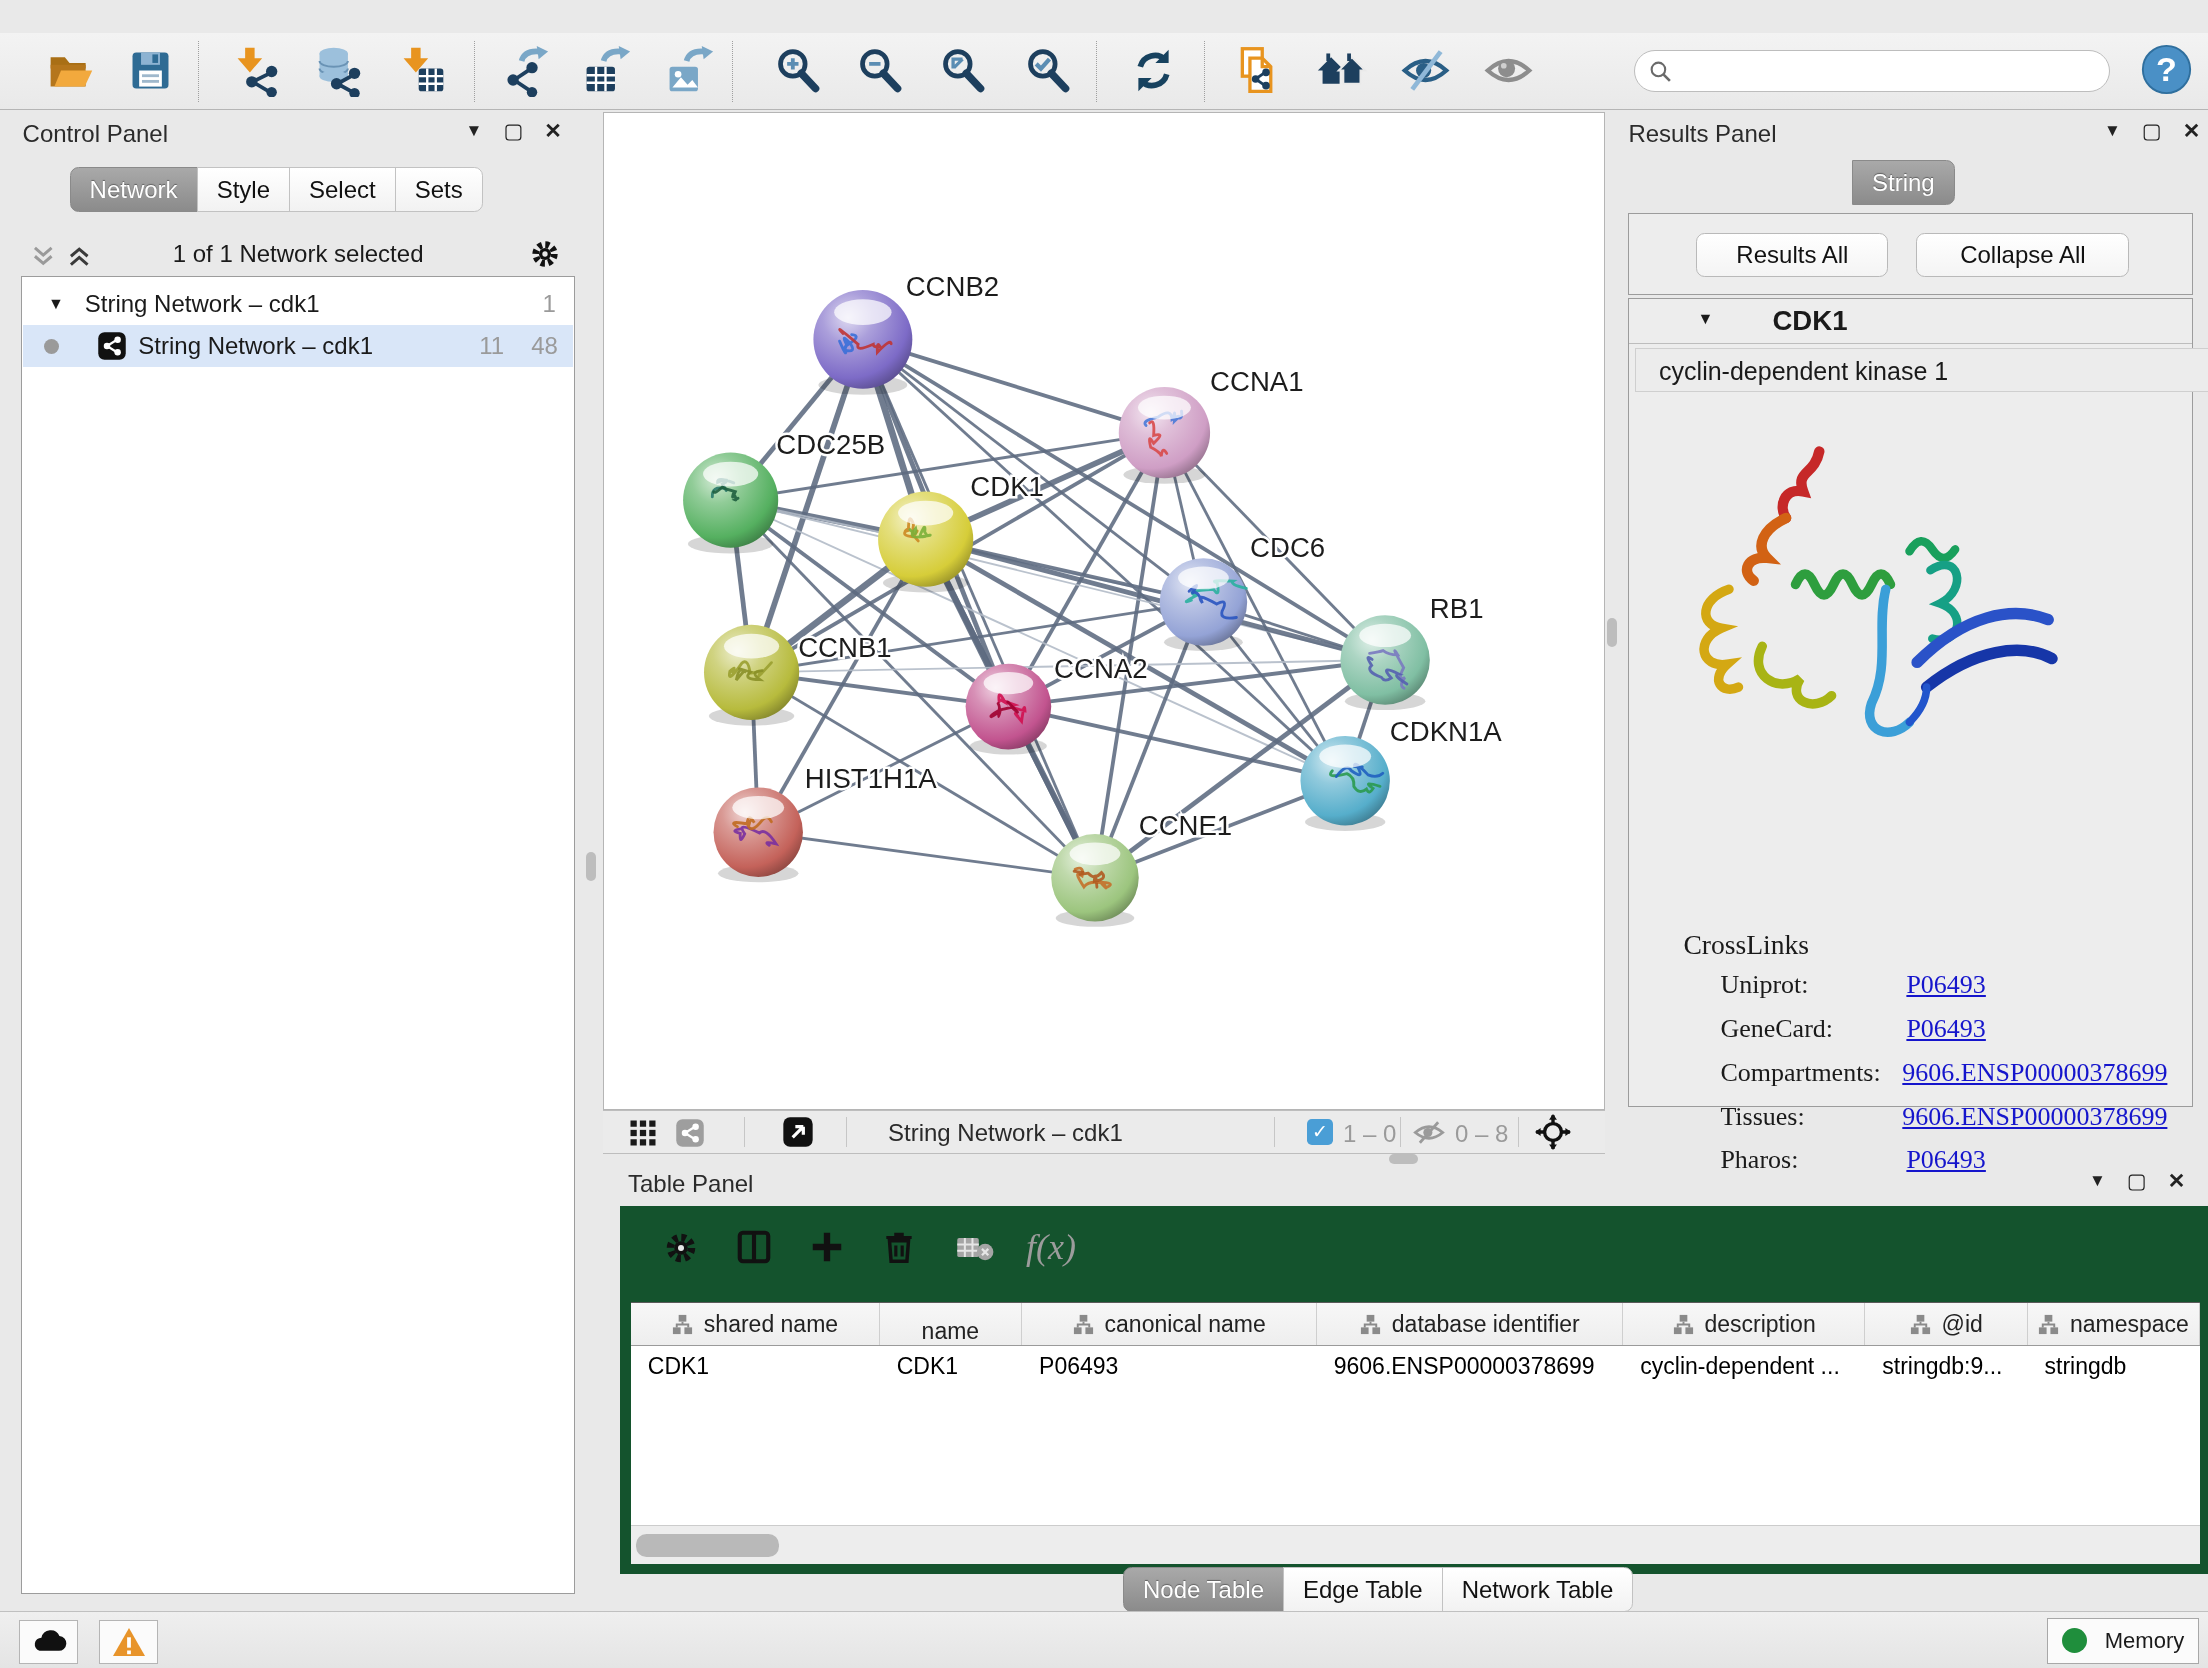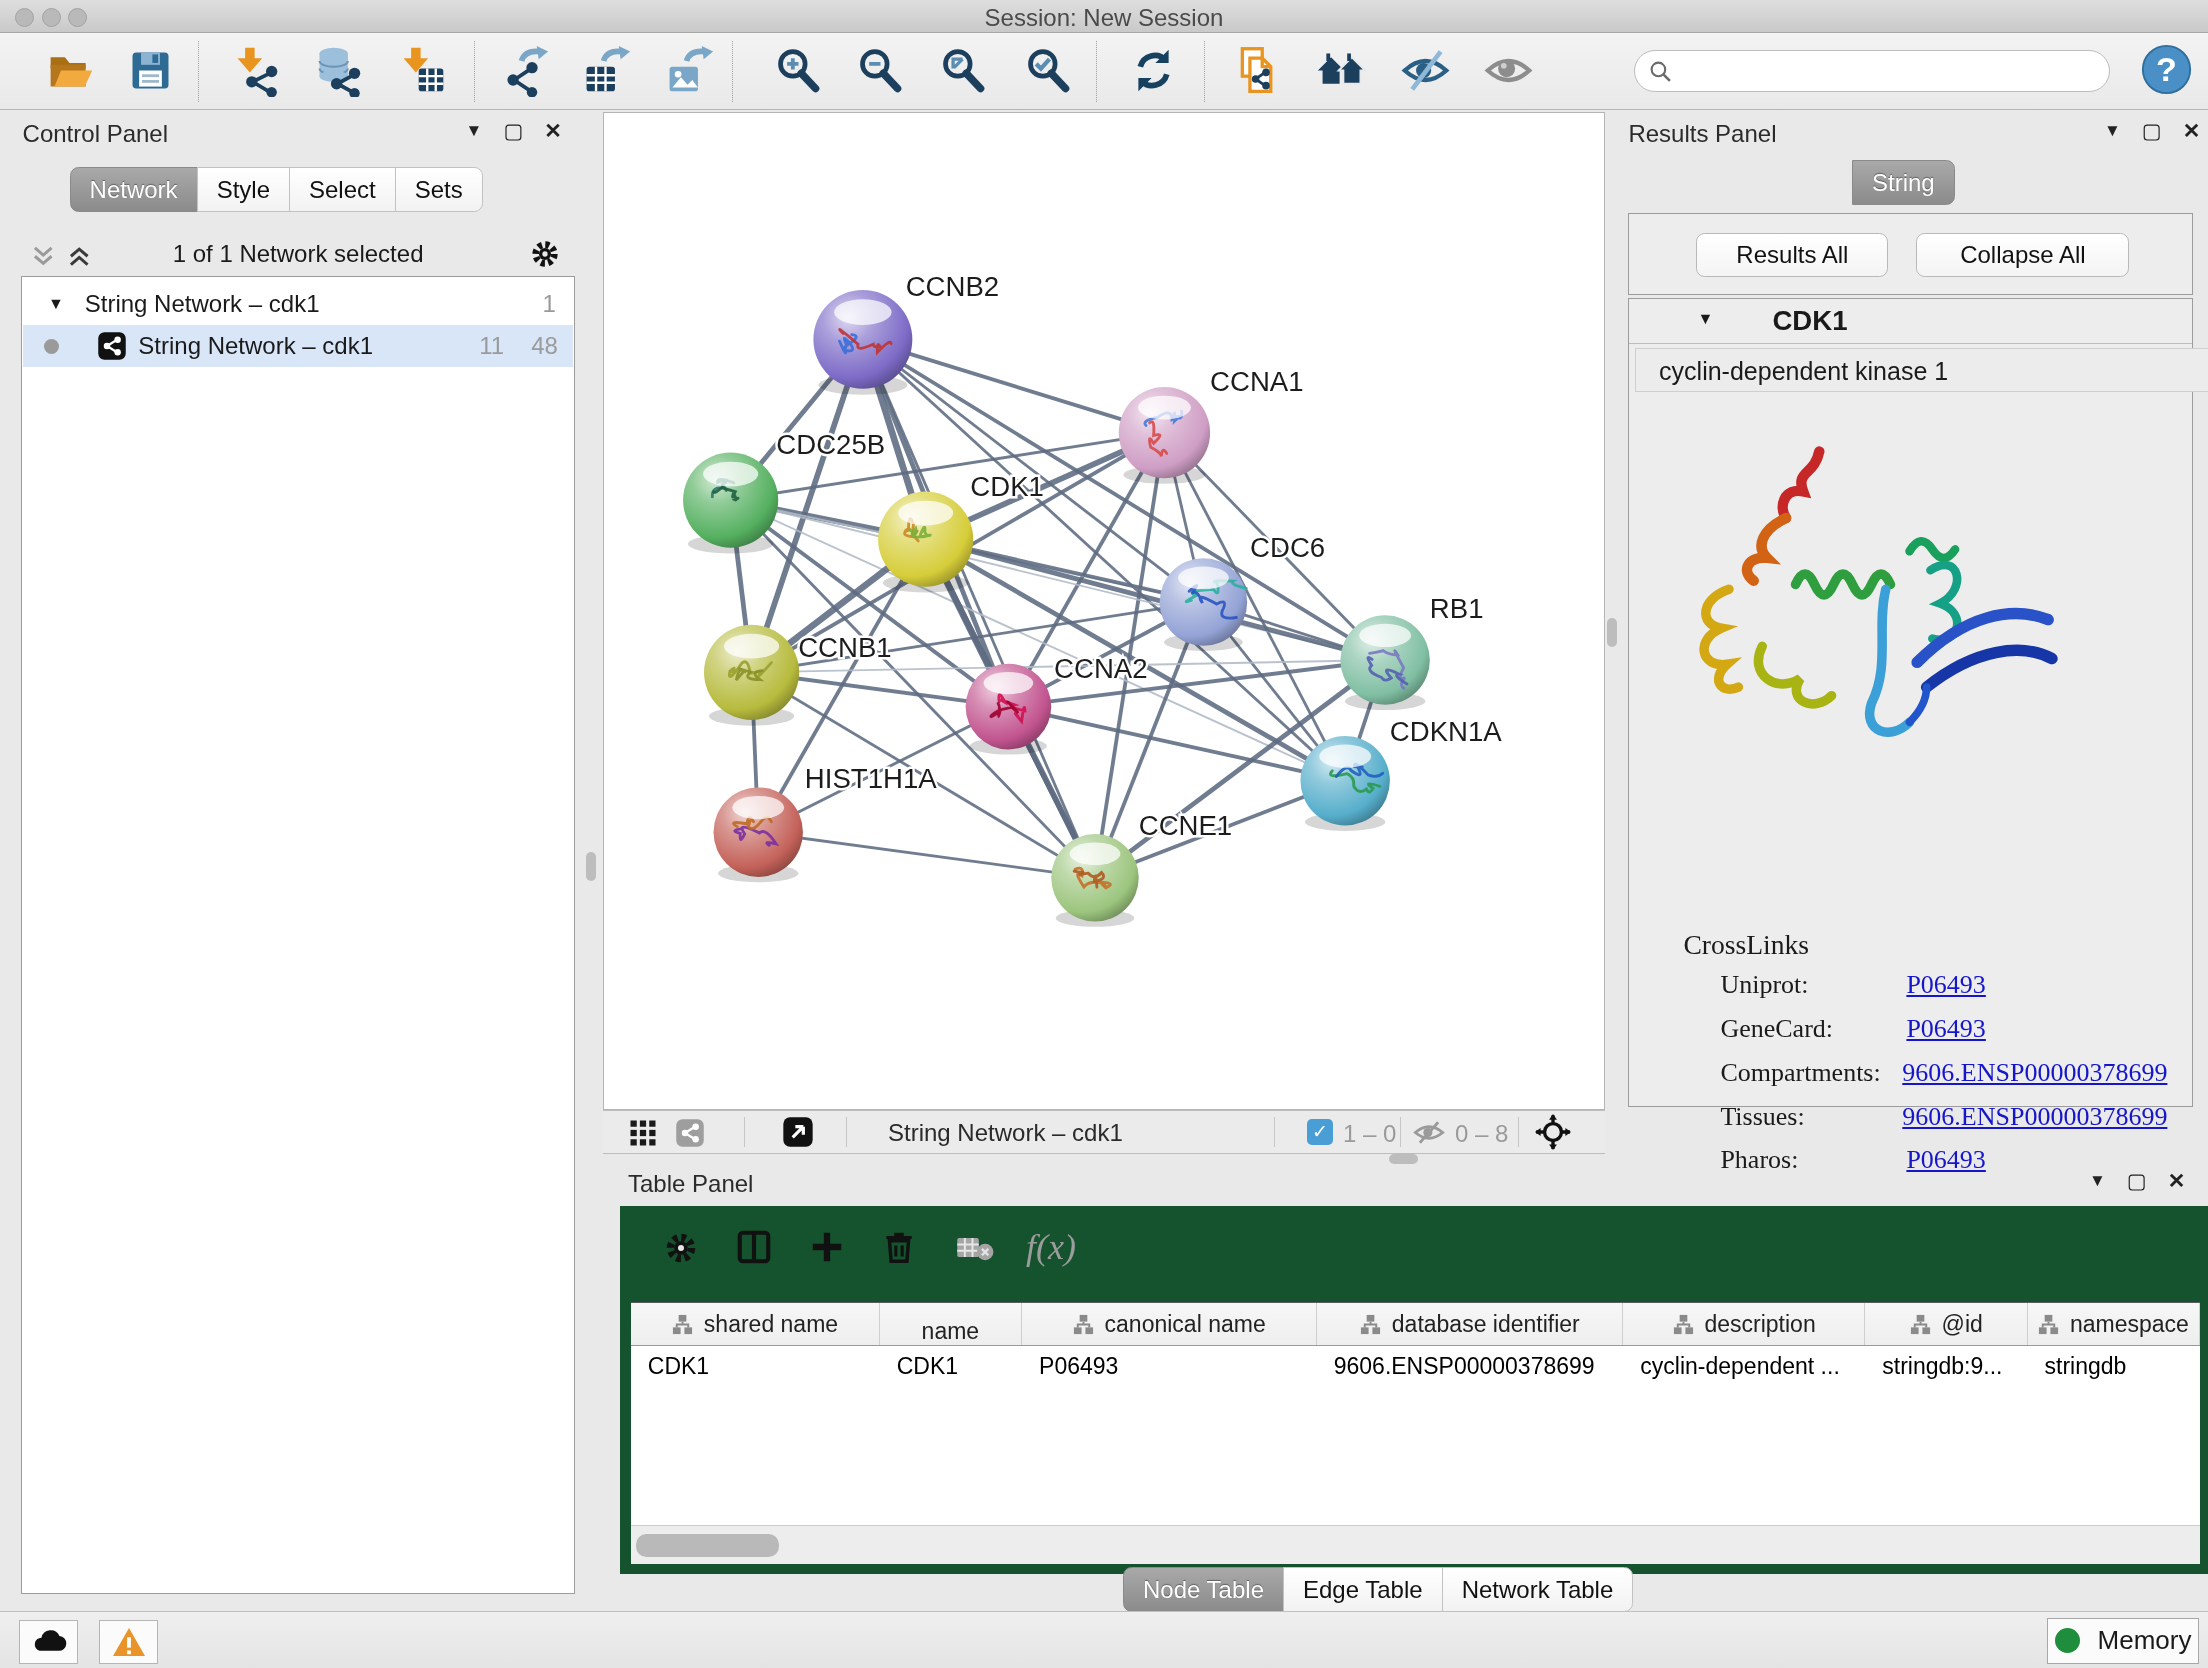--- a/index.html
+++ b/index.html
@@ -67,37 +67,31 @@
     box-sizing:border-box;overflow:hidden;white-space:nowrap}
   .hscroll{position:absolute;background:#ededed;border-top:1px solid #cccccc}
   .hthumb{position:absolute;background:#b9b9b9;border-radius:10.5px}
 
   
   .statusbar{position:absolute;left:0;top:1611px;width:2208px;height:57px;
     background:linear-gradient(#efefef,#e4e4e4);border-top:1px solid #c0c0c0}
   .sb-btn{position:absolute;top:7.6px;width:57px;height:42px;background:#fbfbfb;
     border:1.9px solid #b5b5b5;display:flex;align-items:center;justify-content:center}
   .memory-btn{position:absolute;left:2047px;top:5.7px;width:150px;height:44px;background:#fbfbfb;
-    border:1.9px solid #a8a8a8;display:flex;align-items:center;justify-content:center;gap:18px;font-size:26px}
+    border:1.9px solid #a8a8a8;display:flex;align-items:center;justify-content:center;gap:18px;font-size:22px}
   .memdot{width:25px;height:25px;border-radius:50%;background:#1f8e3c}
 
   .nub{position:absolute;background:#bdbdbd;border-radius:5.7px}
   svg text{font-family:"Liberation Sans",sans-serif}
 </style>
 </head>
 <body>
 
 <div class="app">
 
-  <div class="titlebar">
-    <div class="traffic" style="left:15px"></div>
-    <div class="traffic" style="left:42px"></div>
-    <div class="traffic" style="left:68px"></div>
-    <div class="title-text">Session: New Session</div>
-  </div>
 
   <div class="toolbar">
     <div class="tb-icon" style="left:44px">
       <svg viewBox="0 0 56 56">
           <path d="M7 14h15l5 6h17v6H7z" fill="#a96f15"></path>
           <path d="M7 45V22h37v23z" fill="#b5761c"></path>
           <path d="M11 45l7-17h33l-8 17z" fill="#f2a93d"></path>
         </svg>
     </div>
     <div class="tb-icon" style="left:124px">

